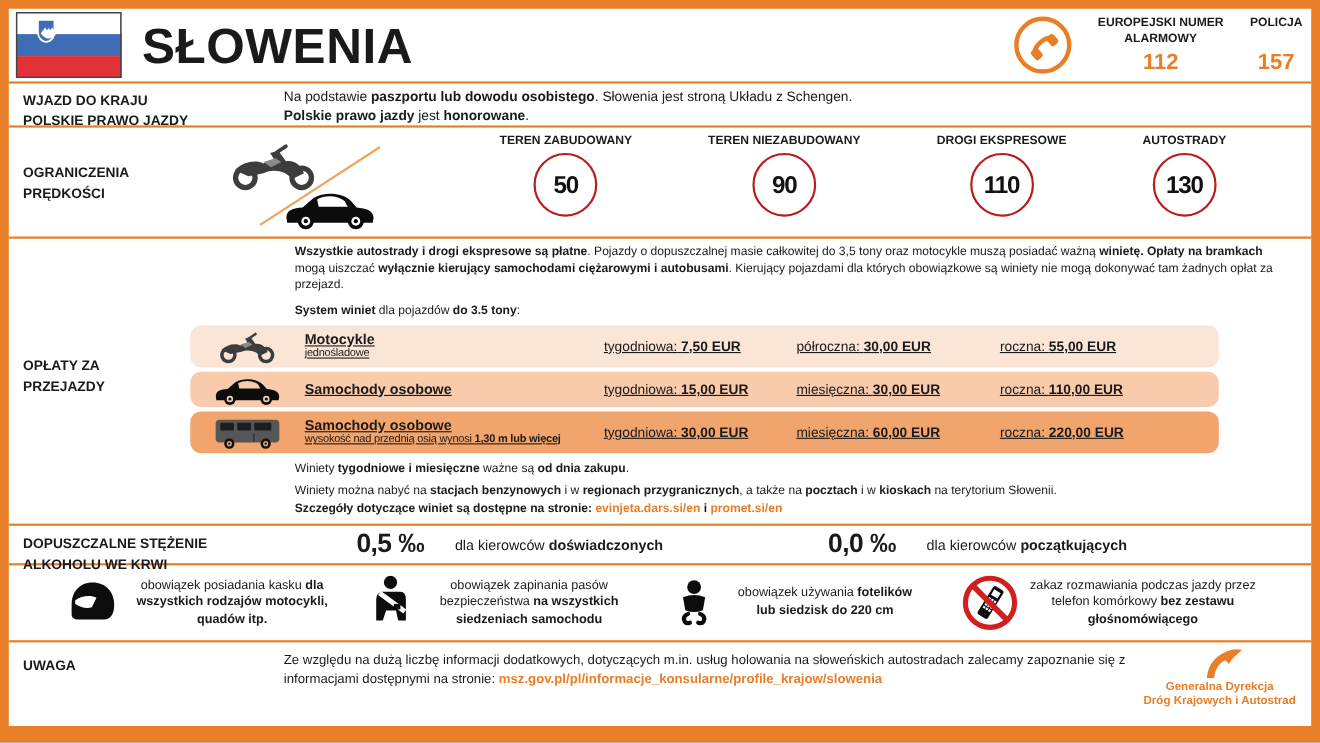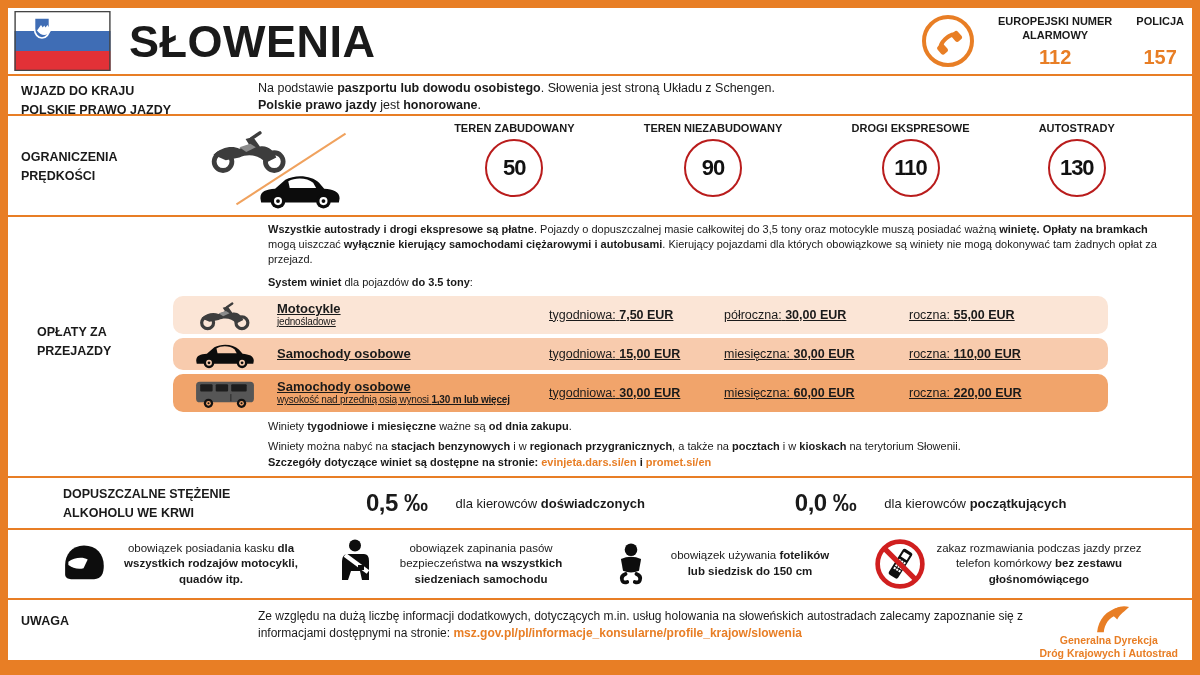--- a/index.html
+++ b/index.html
@@ -31,39 +31,39 @@
   .vehicles{position:relative;flex:none;width:195px;height:100%;}
   .vehicles .moto{position:absolute;left:18px;top:10px;}
   .vehicles .slash{position:absolute;left:36px;top:52px;width:130px;height:2px;background:#f0a25e;transform:rotate(-33deg);}
   .vehicles .car{position:absolute;left:66px;top:52px;}
   .signs{flex:1;display:flex;justify-content:space-evenly;padding:6px 8px 0 0;}
   .signcol{display:flex;flex-direction:column;align-items:center;}
   .signhead{font-size:11px;font-weight:bold;margin-bottom:5px;}
   .sign{width:58px;height:58px;border-radius:50%;border:2px solid #b91c1c;background:#fff;box-sizing:border-box;display:flex;align-items:center;justify-content:center;font-size:22px;font-weight:bold;letter-spacing:-1px;color:#111;}
   
   .tolls{height:261px;position:relative;display:block;padding-left:260px;box-sizing:border-box;}
-  .tolls .seclabel{position:absolute;left:16px;top:100px;width:250px;}
+  .tolls .seclabel{position:absolute;left:0;top:100px;width:250px;}
   .tolls p{margin:0;font-size:11px;line-height:1.38;}
   .para1{padding-top:5px;max-width:905px;}
   .para2{margin-top:7px !important;}
   .vtable{margin:6px 0 7px -95px;width:935px;}
   .vrow{display:flex;align-items:center;border-radius:10px;margin-bottom:4px;box-sizing:border-box;text-decoration:underline;}
   .vrow.r1{background:#fbe5d6;height:38px;}
   .vrow.r2{background:#f8cbad;height:32px;}
   .vrow.r3{background:#f1a46b;height:38px;margin-bottom:0;}
   .vicon{flex:none;width:104px;display:flex;justify-content:center;align-items:center;}
   .vname{flex:none;width:272px;line-height:1.1;}
   .vname .nm{font-size:13px;font-weight:bold;}
   .vname .sub{font-size:10px;letter-spacing:-.2px;}
   .vprice{flex:none;font-size:12.5px;}
   .vprice.c1{width:175px;} .vprice.c2{width:185px;} .vprice.c3{width:195px;}
   .note{margin-top:5px !important;max-width:930px;}
   .note3{margin-top:1px !important;}
   
-  .alcohol{height:52px;padding-left:42px;}
+  .alcohol{height:36px;}
   .alcohol .seclabel{padding-top:7px;line-height:1.5;}
   .alc{display:flex;align-items:center;gap:28px;text-align:right;}
   .alc .alcval{font-size:24px;font-weight:bold;letter-spacing:-.5px;}
   .alc .alcdesc{font-size:13px;}
   .alc1{margin-left:66px;} .alc2{margin-left:150px;}
   
   .safety{height:70px;align-items:center;justify-content:space-evenly;padding:0 14px;}
   .sitem{display:flex;align-items:center;gap:10px;}
   .stext{font-size:11.5px;line-height:1.35;text-align:center;}
   .w1{width:182px;} .w2{width:186px;} .w3{width:176px;} .w4{width:206px;}
@@ -287,21 +287,21 @@
       </svg>
       <div class="stext w2"><span>obowiązek zapinania pasów bezpieczeństwa </span><span class="b">na wszystkich siedzeniach samochodu</span></div>
     </div>
     <div class="sitem">
       <svg width="42" height="50" viewBox="0 0 100 100">
         <circle cx="50" cy="16" r="15" fill="#0d0d0d"></circle>
         <path d="M26 38 Q50 28 74 38 L69 66 Q50 74 31 66 Z" fill="#0d0d0d"></path>
         <path d="M37 74 Q25 79 29 89 Q32 96 41 93" stroke="#0d0d0d" stroke-width="9" fill="none" stroke-linecap="round"></path>
         <path d="M63 74 Q75 79 71 89 Q68 96 59 93" stroke="#0d0d0d" stroke-width="9" fill="none" stroke-linecap="round"></path>
       </svg>
-      <div class="stext w3"><span>obowiązek używania </span><span class="b">fotelików lub siedzisk do 150 cm</span></div>
+      <div class="stext w3"><span>obowiązek używania </span><span class="b">fotelików lub siedzisk do 220 cm</span></div>
     </div>
     <div class="sitem">
       <svg width="52" height="52" viewBox="0 0 100 100">
         <circle cx="50" cy="50" r="43" fill="#ffffff" stroke="#d01f1f" stroke-width="9"></circle>
         <g transform="rotate(32 50 50)">
           <rect x="40" y="20" width="21" height="58" rx="4" fill="#0d0d0d"></rect>
           <rect x="44" y="26" width="13" height="11" fill="#ffffff"></rect>
           <g fill="#ffffff">
             <rect x="43.5" y="42" width="4" height="4"></rect>
               <rect x="49" y="42" width="4" height="4"></rect>

